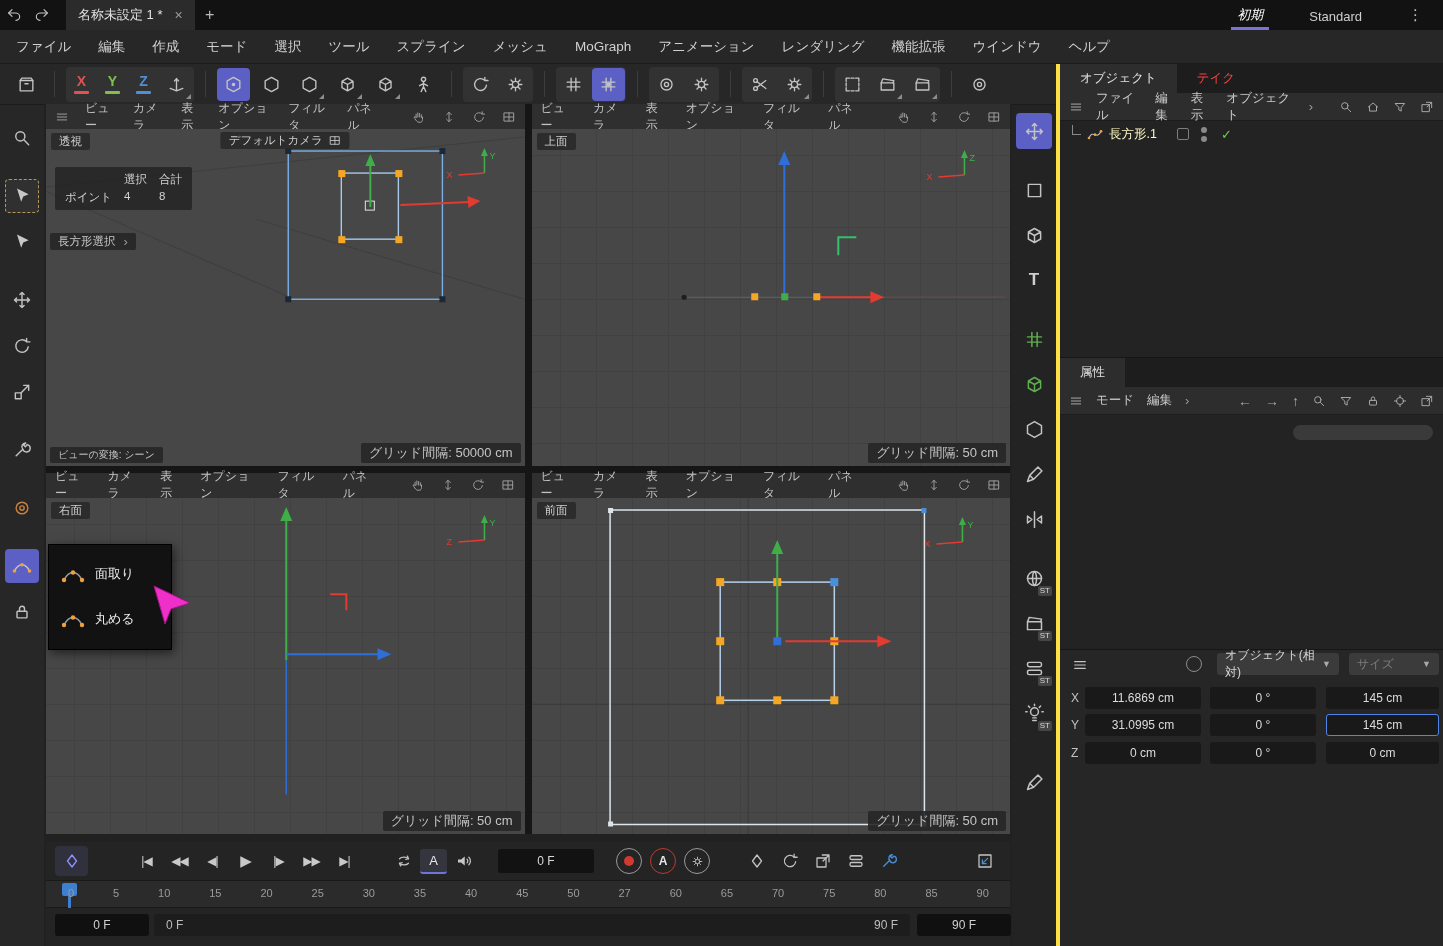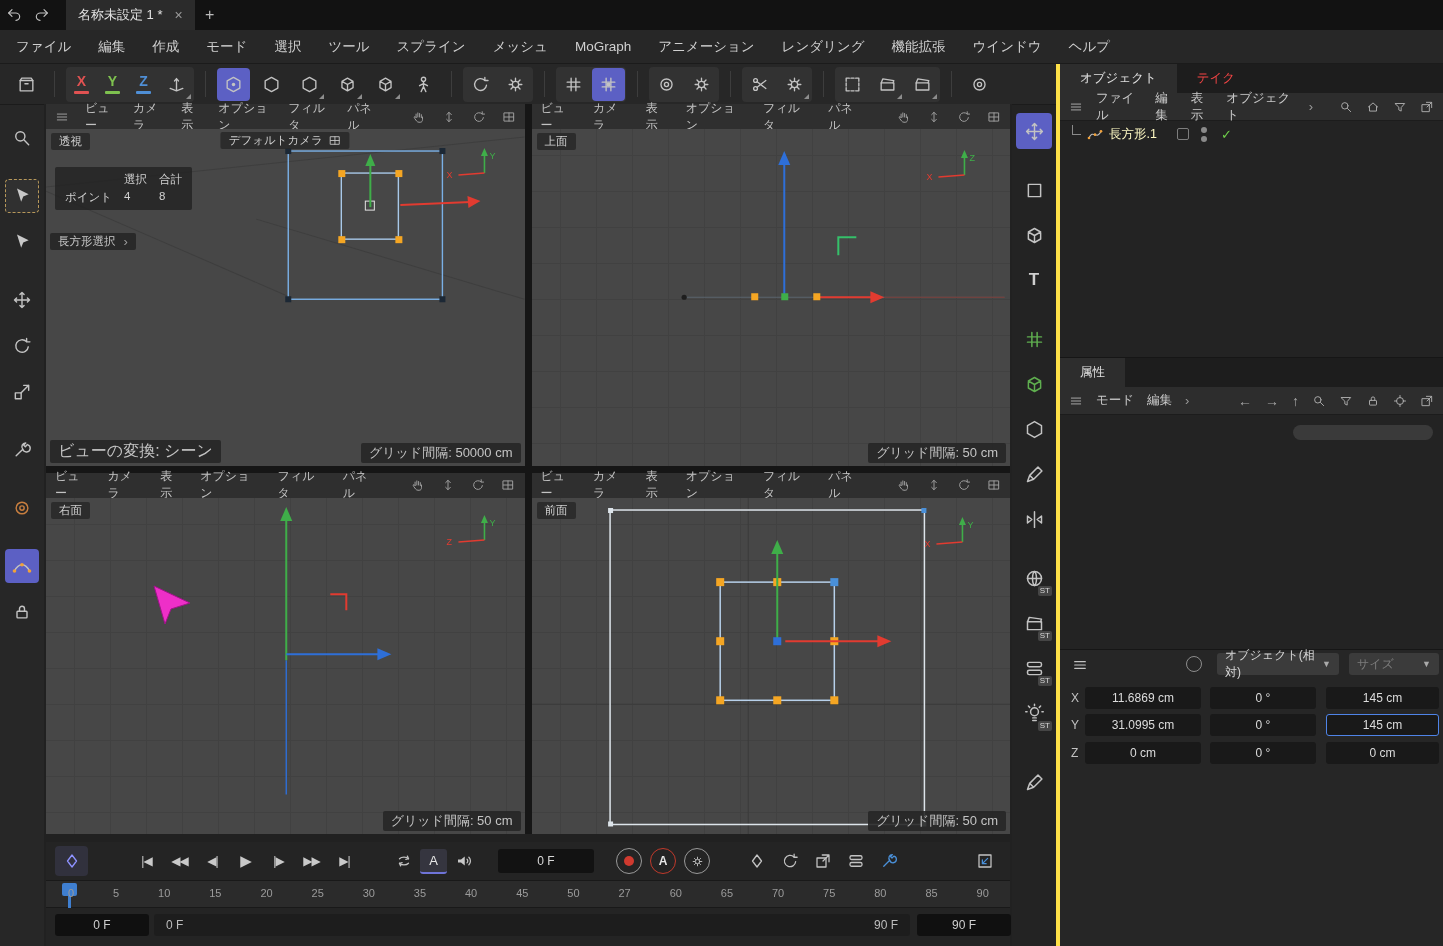--- a/index.html
+++ b/index.html
@@ -53,21 +53,21 @@
 .viewport{display:flex;flex-direction:column;min-height:0;min-width:0}
 .vp-header{height:25px;background:#2f2f2f;display:flex;align-items:center;gap:16px;padding:0 9px;font-size:12px;color:#c3c3c3;flex:none}
 .vp-header .sp{flex:1}
 .vp-header svg.ic{width:14px;height:14px;stroke:#9e9e9e}
 .vpm{cursor:default}
 .vp-canvas{position:relative;flex:1;background:#474747;overflow:hidden}
 .gridbg{background-image:linear-gradient(#414141 1px,transparent 1px),linear-gradient(90deg,#414141 1px,transparent 1px);background-size:36px 36px;background-position:-8px -10px}
 .vp-svg{position:absolute;inset:0;width:100%;height:100%}
 .vp-label{position:absolute;left:5px;top:4px;background:rgba(40,40,40,.85);padding:1px 8px;font-size:11.5px;color:#d0d0d0;border-radius:2px;z-index:3}
 .vp-grid-chip{position:absolute;right:4px;bottom:3px;background:rgba(38,38,38,.9);padding:1px 8px;font-size:13px;color:#c4c4c4;border-radius:2px;z-index:3}
-.vp-status-chip{position:absolute;left:4px;bottom:3px;background:rgba(38,38,38,.9);padding:1px 8px;font-size:16px;color:#c4c4c4;border-radius:2px;z-index:3}
+.vp-status-chip{position:absolute;left:4px;bottom:3px;background:rgba(38,38,38,.9);padding:1px 8px;font-size:10px;color:#c4c4c4;border-radius:2px;z-index:3}
 .cam-chip{position:absolute;left:50%;top:3px;transform:translateX(-50%);display:flex;align-items:center;gap:6px;background:rgba(40,40,40,.85);padding:1px 8px;font-size:11.5px;color:#cfcfcf;border-radius:2px;z-index:3}
 .sel-info{position:absolute;left:9px;top:38px;background:rgba(34,34,34,.82);padding:5px 10px;border-radius:2px;display:grid;grid-template-columns:auto auto auto;gap:3px 12px;font-size:11.5px;color:#d2d2d2;z-index:3}
 .tool-chip{position:absolute;left:4px;top:104px;background:rgba(38,38,38,.9);padding:1px 8px;font-size:11.5px;color:#c9c9c9;border-radius:2px;display:flex;gap:8px;align-items:center;z-index:3}
 
 
 .ctx{position:absolute;left:2px;top:46px;width:124px;background:#121212;border:1px solid #000;box-shadow:2px 3px 10px rgba(0,0,0,.55);padding:7px 0;z-index:5}
 .ctx-item{display:flex;align-items:center;gap:10px;height:45px;padding:0 12px;font-size:13px;color:#ececec}
 .ctx-item svg{width:24px;height:24px;stroke:#9a9a9a;fill:none;stroke-width:1.6}
 .cursor-arrow{position:absolute;left:104px;top:86px;width:46px;height:50px;z-index:6}
 
@@ -304,20 +304,25 @@
   <div class="tb-ic">
       <svg class="ic">
         <use href="#i-redo"></use>
       </svg>
     </div>
   <div class="doc-tab">
     <span>名称未設定 1 *</span>
     <span class="x">×</span>
   </div>
   <div class="newtab">+</div>
+  <div class="layouts">
+    <span class="layout active">初期</span>
+    <span class="layout">Standard</span>
+    <span class="vdots">⋮</span>
+  </div>
 </div>
 
 <div id="menubar">
   <span class="menu-item">ファイル</span>
   <span class="menu-item">編集</span>
   <span class="menu-item">作成</span>
   <span class="menu-item">モード</span>
   <span class="menu-item">選択</span>
   <span class="menu-item">ツール</span>
   <span class="menu-item">スプライン</span>
@@ -677,20 +682,34 @@
         <polygon points="345,156 331,150 331,162" fill="#2e6fd8"></polygon>
         <path d="M300 112 L300 96 L284 96" fill="none" stroke="#e23b30" stroke-width="2"></path>
         <g transform="translate(438,16)">
           <line x1="0" y1="26" x2="0" y2="6" stroke="#3fae49" stroke-width="1.6"></line>
           <polygon points="0,1 -3.5,9 3.5,9" fill="#3fae49"></polygon>
           <text x="5" y="12" fill="#3fae49" font-size="9">Y</text>
           <line x1="0" y1="26" x2="-26" y2="28" stroke="#e23b30" stroke-width="1.6"></line>
           <text x="-38" y="31" fill="#e23b30" font-size="9">Z</text>
         </g>
       </svg>
+      <div class="ctx">
+        <div class="ctx-item">
+          <svg>
+              <use href="#i-chamfer"></use>
+            </svg>
+          <span>面取り</span>
+        </div>
+        <div class="ctx-item">
+          <svg>
+              <use href="#i-chamfer"></use>
+            </svg>
+          <span>丸める</span>
+        </div>
+      </div>
       <svg class="cursor-arrow" viewBox="0 0 46 50">
         <path d="M4 2 L15 40 L21 25 L40 19 Z" fill="#ee2fc8" stroke="#a0128a" stroke-width="1"></path>
       </svg>
       <div class="vp-grid-chip">グリッド間隔: 50 cm</div>
     </div>
   </div>
 
   <div class="viewport">
     <div class="vp-header">
       <span class="vpm">ビュー</span>

